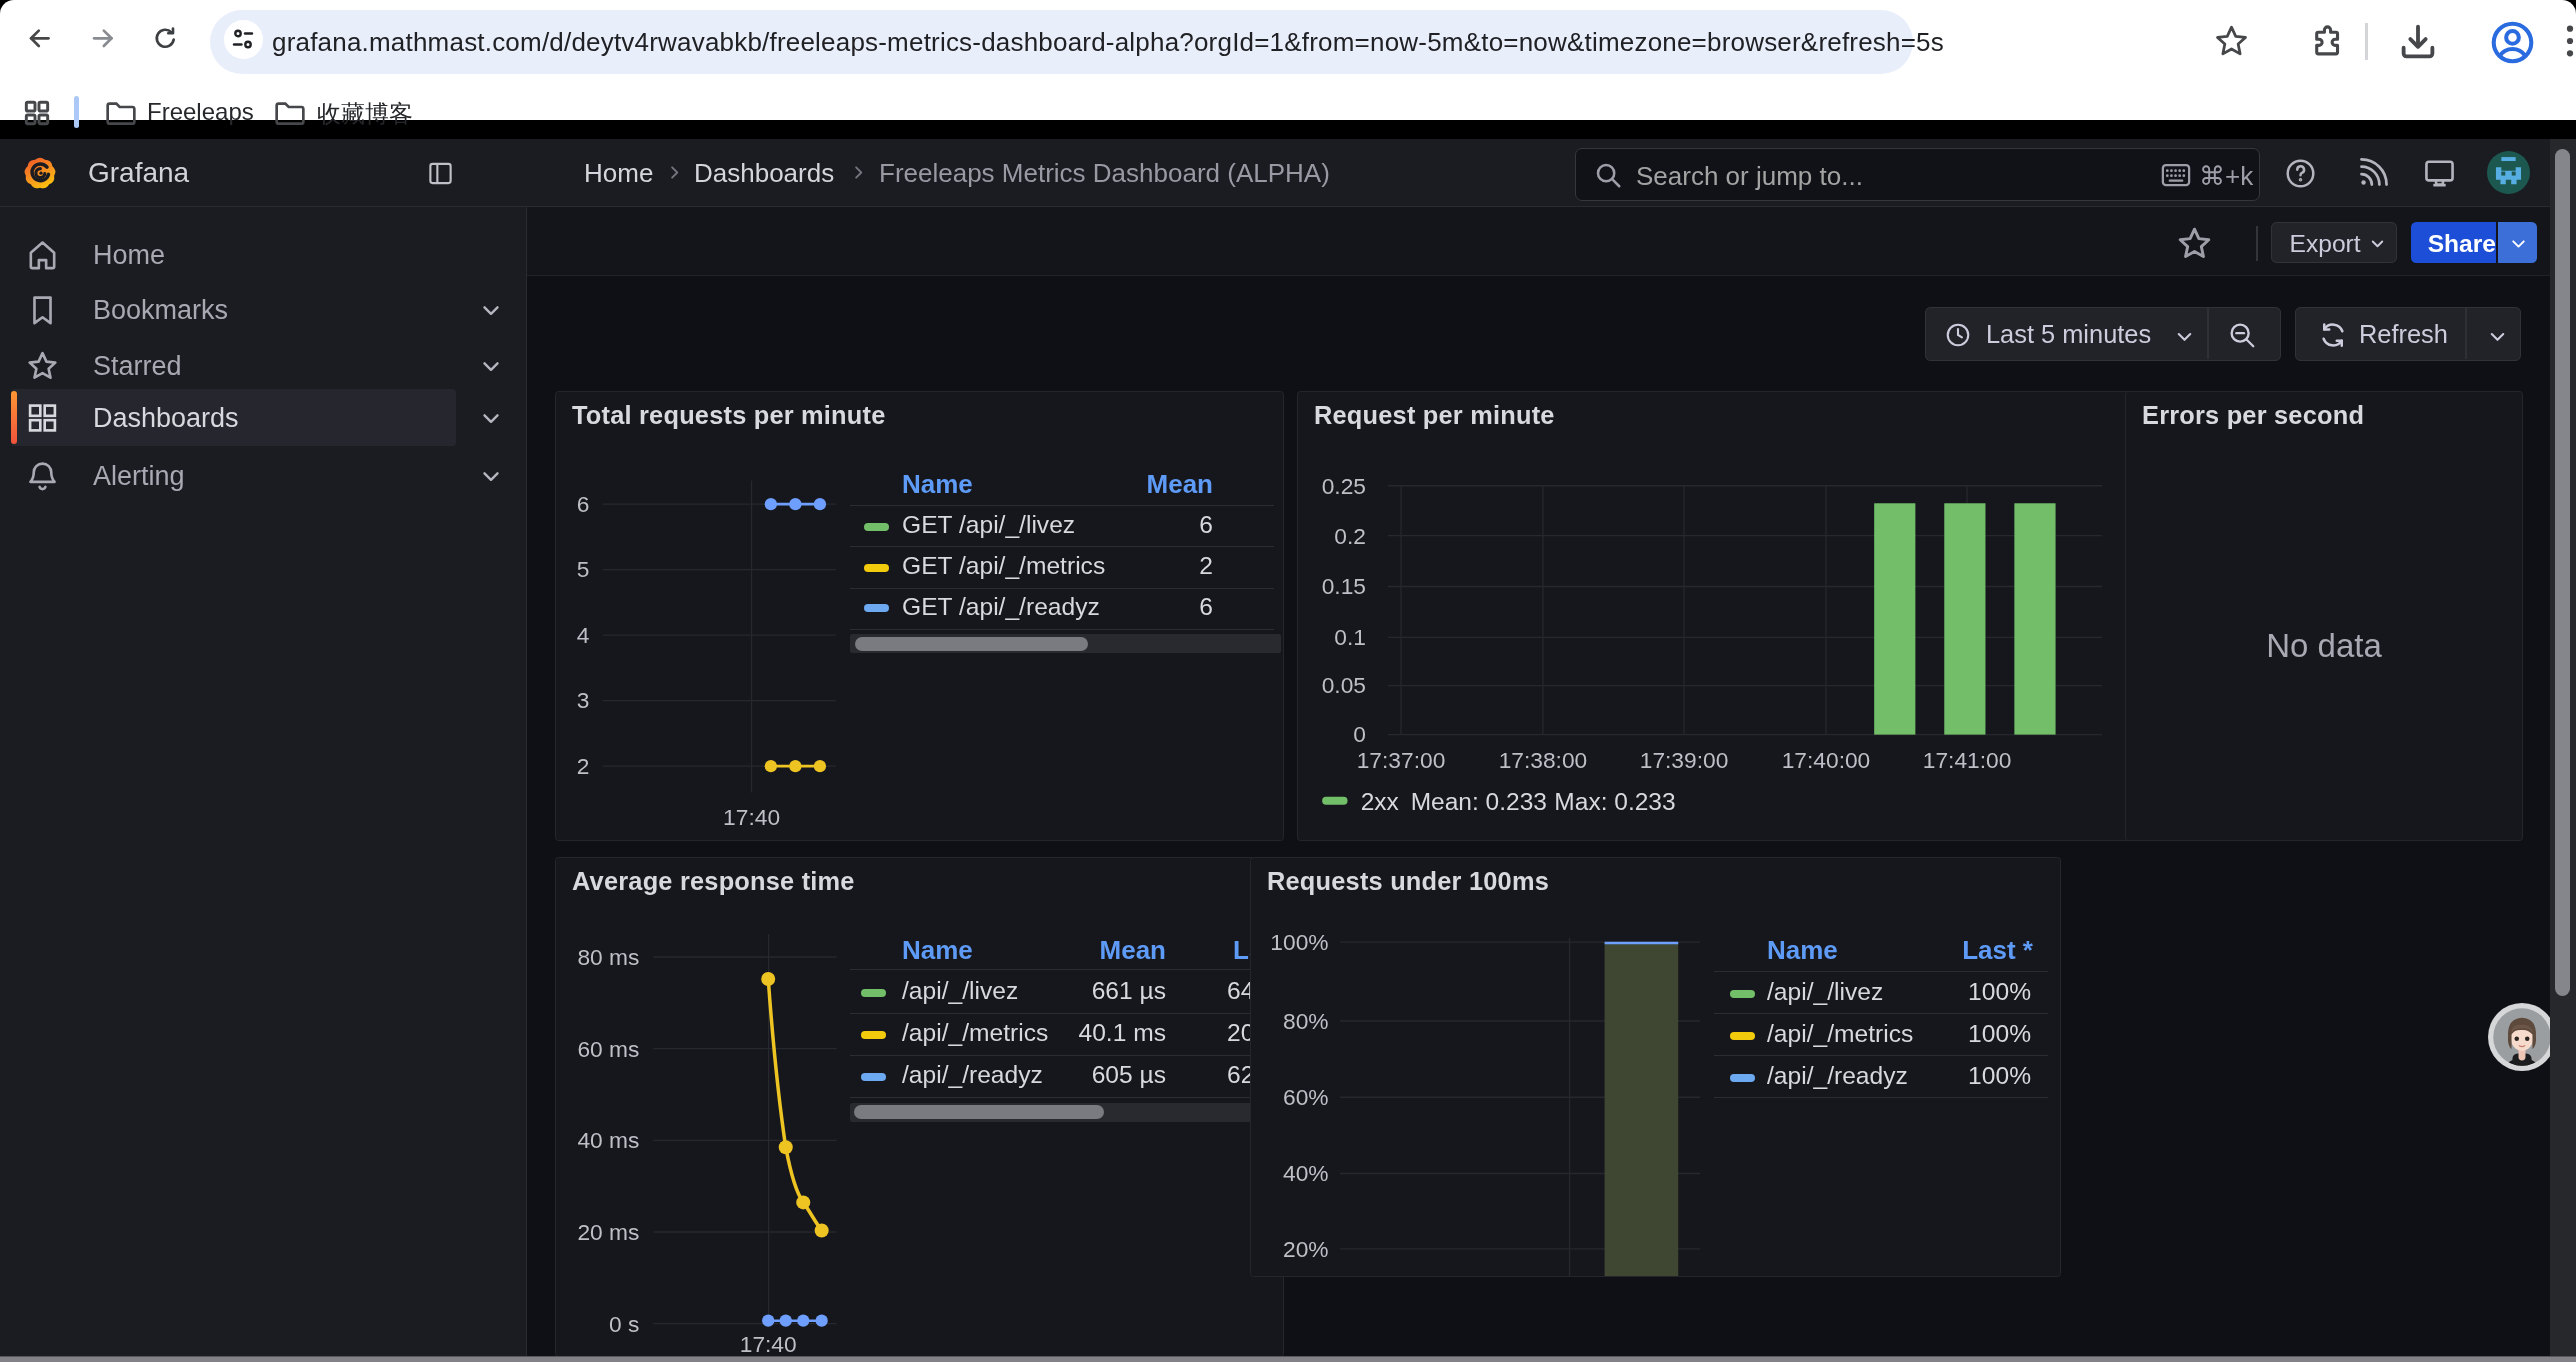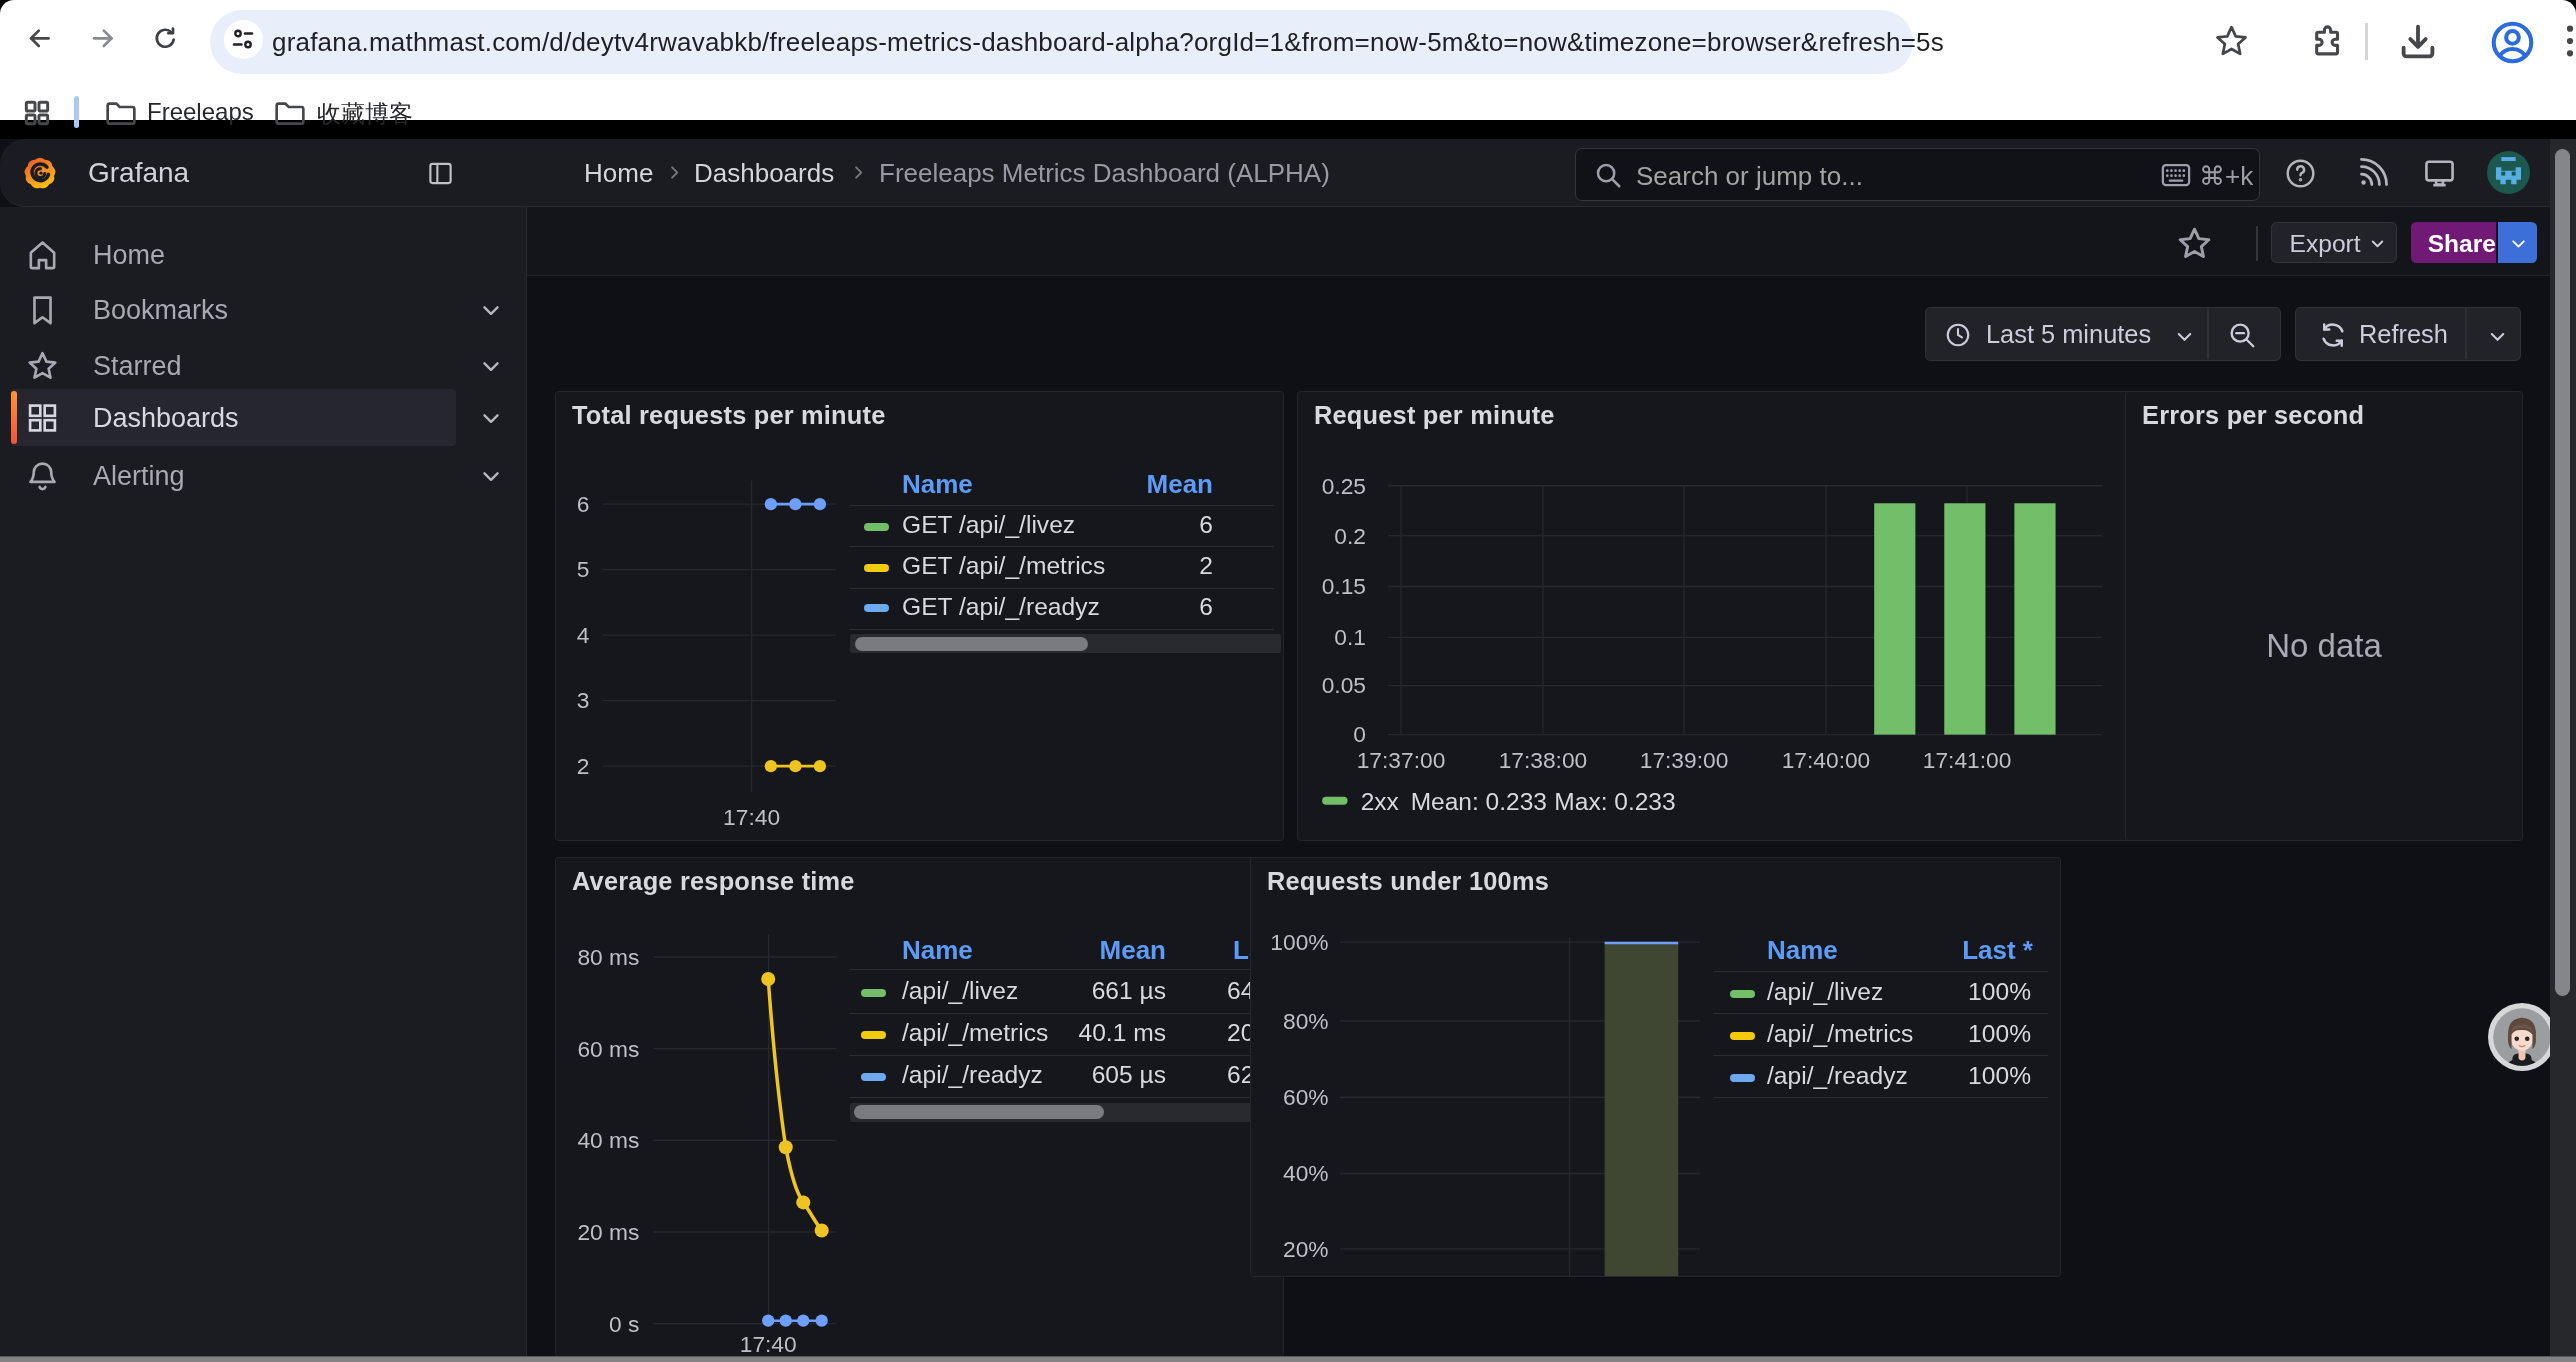--- a/index.html
+++ b/index.html
@@ -7,21 +7,21 @@
   body { font-family:"Liberation Sans", sans-serif; position:relative; }
   .abs { position:absolute; }
   
   #chrome { position:absolute; left:0; top:0; width:2576px; height:120px; background:#ffffff; border-radius:14px 14px 0 0; }
   #urlpill { position:absolute; left:210px; top:9.6px; width:1703px; height:64px; background:#e9eefb; border-radius:32px; }
   #siteicon { position:absolute; left:224px; top:20px; width:39px; height:39px; background:#fff; border-radius:50%; }
   #urltext { position:absolute; left:272px; top:9.6px; height:64px; line-height:64px; font-size:26px; color:#202124; letter-spacing:0.2px; white-space:nowrap; }
   .btext { font-size:24px; color:#26282b; }
   
   #grafana { position:absolute; left:0; top:139px; width:2576px; height:1218px; background:#0f1015; }
-  #topheader { position:absolute; left:0; top:0; width:2576px; height:68px; background:#1b1c22; border-bottom:1.8px solid #2a2b30;border-radius:25px; }
+  #topheader { position:absolute; left:0; top:0; width:2576px; height:68px; background:#1b1c22; border-bottom:1.8px solid #2a2b30; }
   #sidebar { position:absolute; left:0; top:68px; width:527px; height:1149px; background:#1b1c22; border-right:1.8px solid #2a2b30; }
   #searchbox { position:absolute; left:1575px; top:8.8px; width:685px; height:53px; background:#111218; border:1.8px solid #36373d; border-radius:7px; }
   #rowA { position:absolute; left:527px; top:68px; width:2049px; height:69px; background:#14151a; border-bottom:1.8px solid #222328; }
   .navitem { position:absolute; left:0px; width:527px; height:55px; color:#a8a9b3; font-size:27px; }
   .navitem .lbl { position:absolute; left:93px; top:50%; transform:translateY(-50%); }
   .navitem svg.ic { position:absolute; left:24.6px; top:50%; transform:translateY(-50%); }
   .navitem svg.chev { position:absolute; left:478px; top:50%; transform:translateY(-50%); }
   
   .panel { position:absolute; background:#16171d; border:1.8px solid #25262c; border-radius:3.5px; overflow:hidden; }
   .ptitle { position:absolute; left:16px; top:8.8px; font-size:25.4px; font-weight:700; color:#d8d9df; letter-spacing:0.2px; }
@@ -230,21 +230,21 @@
   <svg class="abs" style="left:2175px;top:85px" width="39" height="39" viewBox="0 0 24 24" fill="none" stroke="#9d9ea8" stroke-width="1.8" stroke-linejoin="round">
       <path d="M12 3.2l2.7 5.8 6.1.7-4.6 4.2 1.3 6.1-5.5-3.1-5.5 3.1 1.3-6.1L3.2 9.7l6.1-.7z"></path>
     </svg>
   <div class="abs" style="left:2256px;top:87px;width:1.8px;height:35px;background:#34353b"></div>
   <div class="gbtn" style="left:2271px;top:83px;width:126px;height:41px;font-size:24.6px">
     <span class="abs" style="left:17.5px;top:7px">Export</span>
     <svg class="abs" style="left:96px;top:11.4px" width="19" height="19" viewBox="0 0 24 24" fill="none" stroke="#ccccdc" stroke-width="2.4" stroke-linecap="round" stroke-linejoin="round">
         <path d="M6 9.5 12 15.5 18 9.5"></path>
       </svg>
   </div>
-  <div class="abs" style="left:2411px;top:83px;width:85px;height:41px;background:#701a75;border-radius:5.3px 0 0 5.3px;color:#fff;font-size:24.6px;font-weight:700">
+  <div class="abs" style="left:2411px;top:83px;width:85px;height:41px;background:#1d4ed8;border-radius:5.3px 0 0 5.3px;color:#fff;font-size:24.6px;font-weight:700">
       <span class="abs" style="left:16.7px;top:8px">Share</span>
     </div>
   <div class="abs" style="left:2498px;top:83px;width:39px;height:41px;background:#3d6fd8;border-radius:0 5.3px 5.3px 0">
     <svg class="abs" style="left:9.6px;top:10.5px" width="21" height="21" viewBox="0 0 24 24" fill="none" stroke="#fff" stroke-width="2.2" stroke-linecap="round" stroke-linejoin="round">
         <path d="M6 9.5 12 15.5 18 9.5"></path>
       </svg>
   </div>
 
   <div class="gbtn" style="left:1925px;top:168px;width:356px;height:54px">
     <svg class="abs" style="left:17.5px;top:13px" width="28" height="28" viewBox="0 0 24 24" fill="none" stroke="#ccccdc" stroke-width="1.8" stroke-linecap="round">

